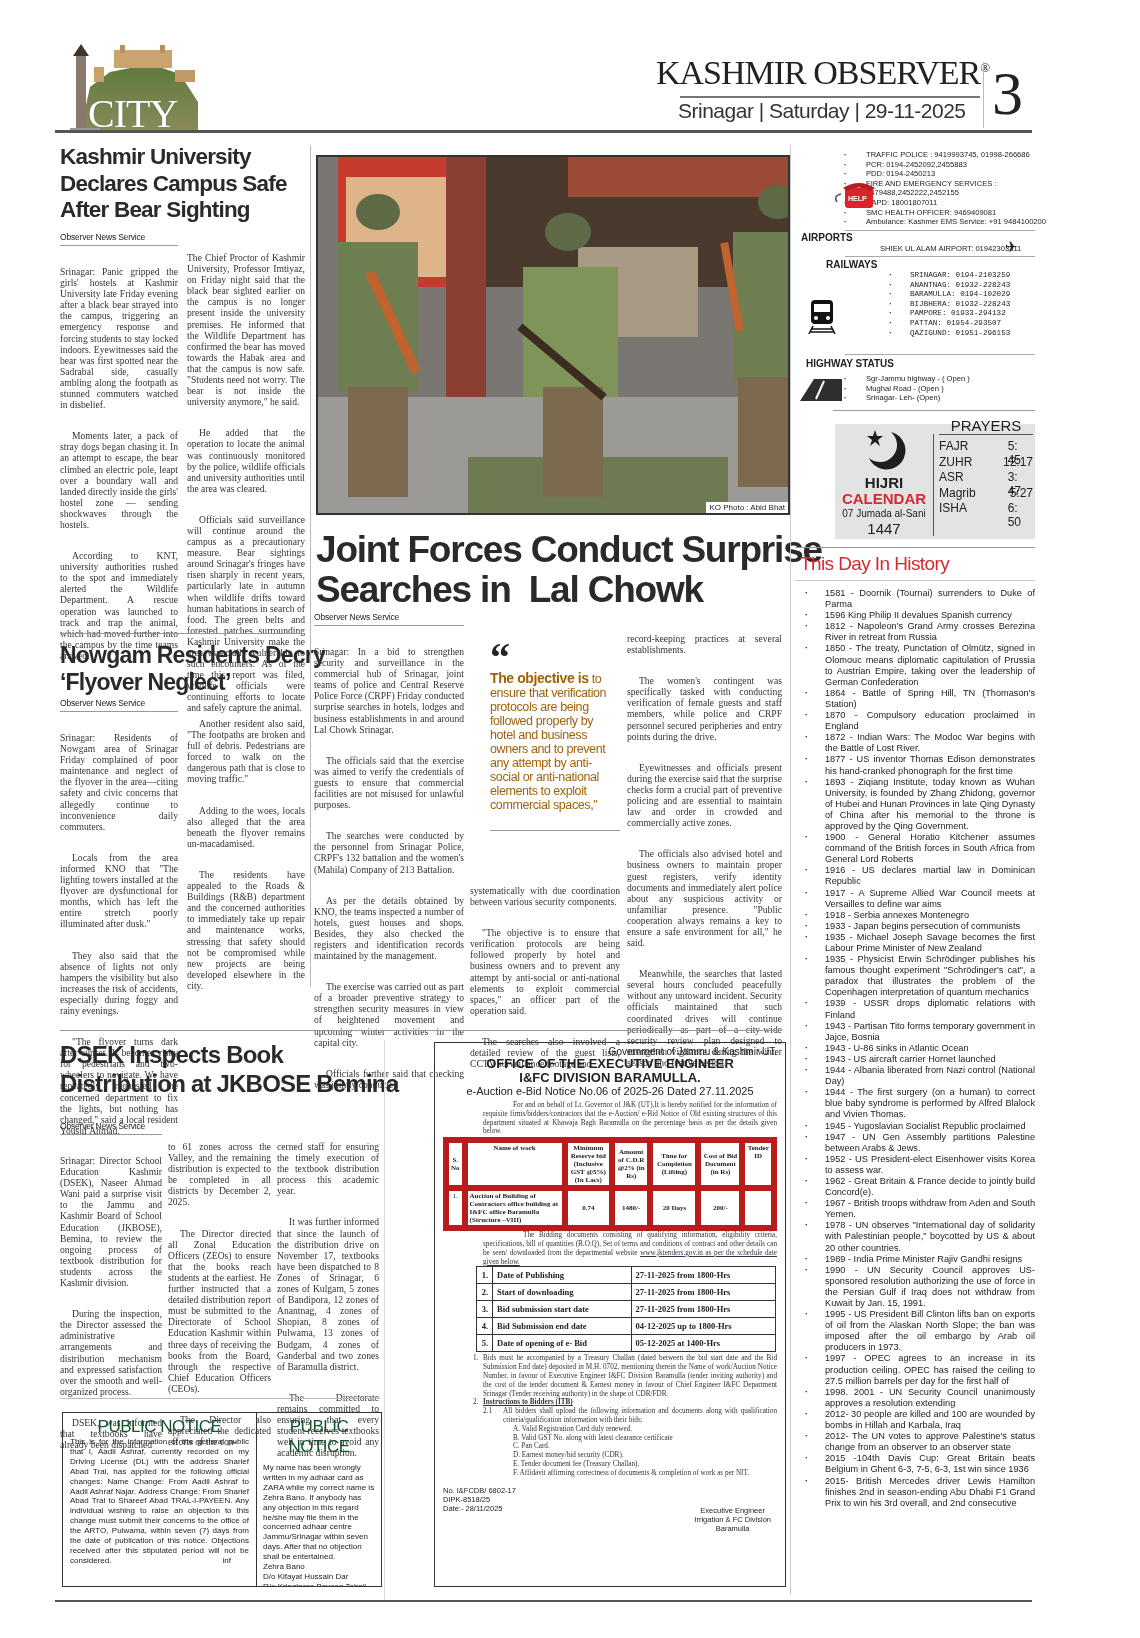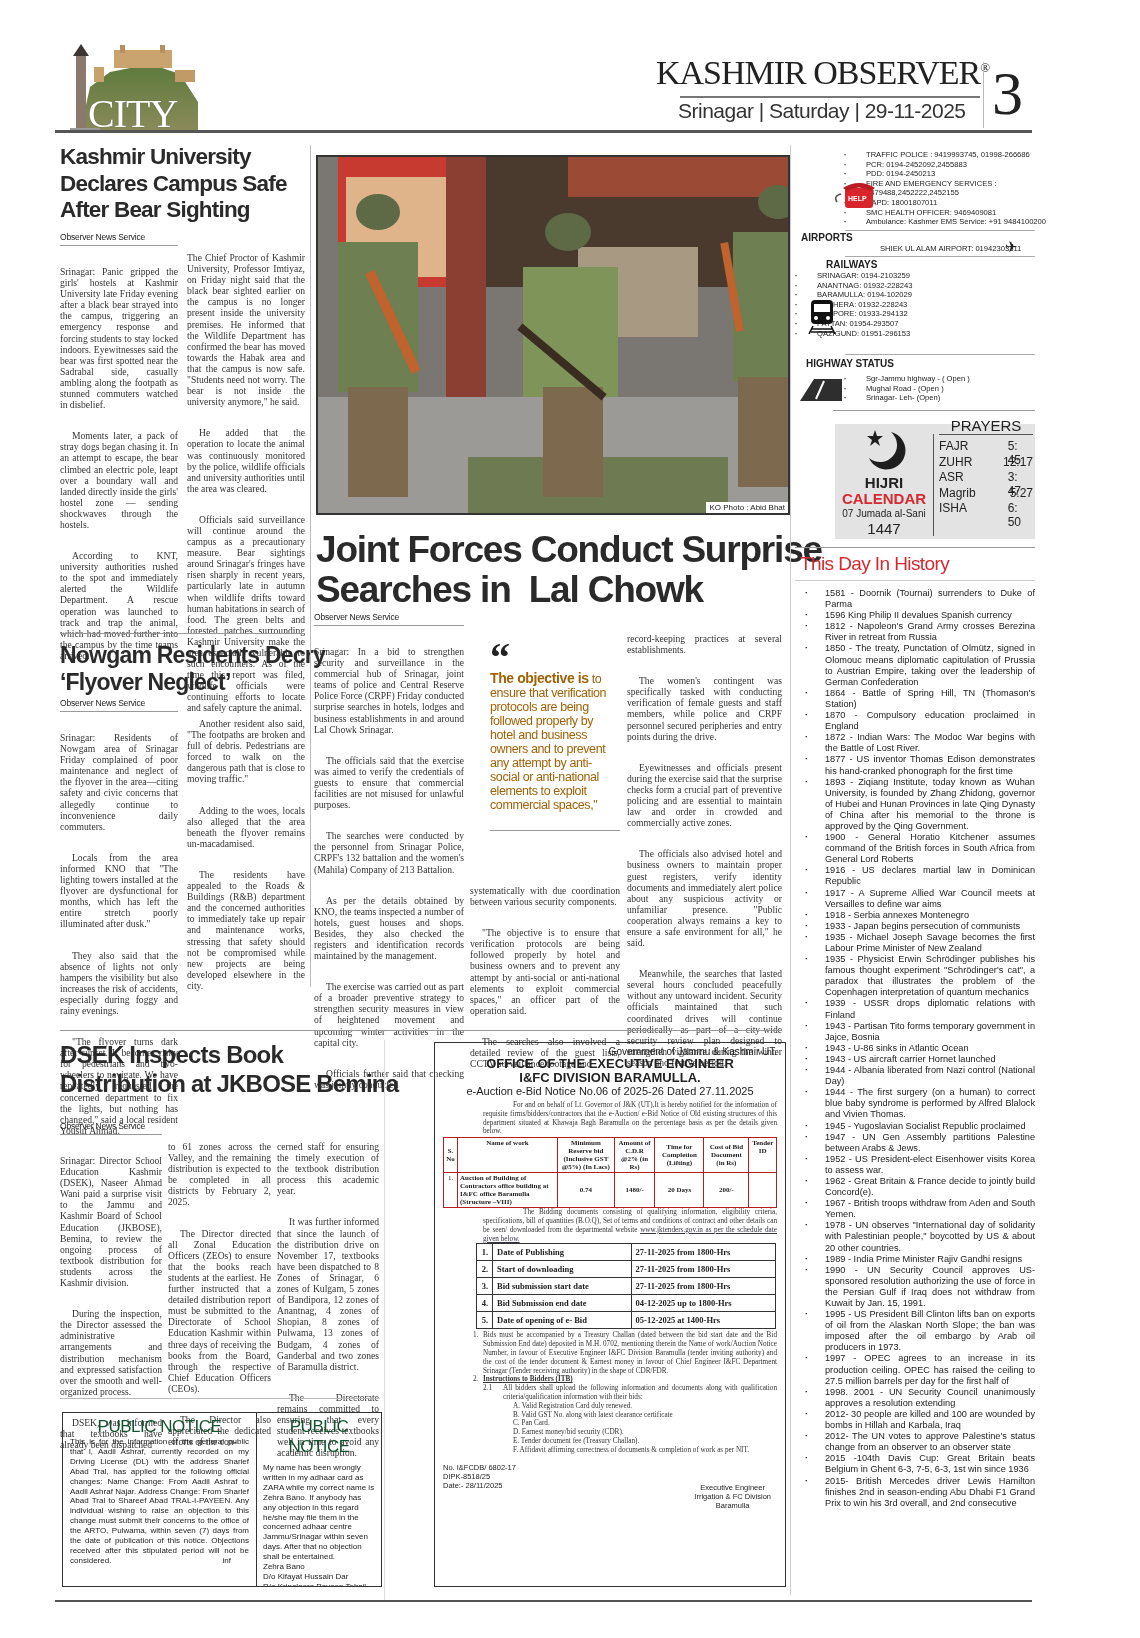--- a/index.html
+++ b/index.html
@@ -26,21 +26,21 @@
   .history-list li { position: relative; padding-left: 30px; }
   .history-list li::before { content: "·"; position: absolute; left: 10px; top: 0; font-weight: bold; }
   
   .prayer-row { display: flex; font-family: "Liberation Sans", sans-serif; font-size: 12px; color: #222; height: 15.5px; gap: 23px; }
   .prayer-row .n { width: 48px; } 
   
   .notice-box { border: 1.5px solid #333; }
   .notice-title { font-family: "Liberation Sans", sans-serif; font-size: 17px; text-align: center; color: #14532d; letter-spacing: -0.5px; }
   .notice-text { font-family: "Liberation Sans", sans-serif; font-size: 8px; line-height: 9.9px; color: #222; text-align: justify; }
   table { border-collapse: collapse; }
-  .tender td, .tender th { border: 1px solid #b91c1c; font-family: "Liberation Serif", serif; font-size: 7px; text-align: center; padding: 1px 2px; vertical-align: middle; }
+  .tender td, .tender th { border: 6px solid #b91c1c; font-family: "Liberation Serif", serif; font-size: 7px; text-align: center; padding: 1px 2px; vertical-align: middle; }
   .sched td { border: 1px solid #333; font-family: "Liberation Serif", serif; font-weight: bold; font-size: 8.5px; padding: 2px 4px; height: 17px; }
   .small-serif { font-family: "Liberation Serif", serif; font-size: 7.2px; line-height: 8.8px; color: #333; text-align: justify; }
 </style>
 </head>
 <body>
 
 <div class="abs" style="left:30px;top:42px;width:170px;height:90px;">
   <svg width="170" height="90" viewBox="0 0 170 90">
     <defs>
       <linearGradient id="hill" x1="0" y1="0" x2="0" y2="1">
@@ -182,21 +182,21 @@
 </div>
 <div class="abs" style="left:60px;top:1121px;width:102px;">
   <div class="byline">Observer News Service</div>
   <div class="serif-body">
     <p class="first">Srinagar: Director School Education Kashmir (DSEK), Naseer Ahmad Wani paid a surprise visit to the Jammu and Kashmir Board of School Education (JKBOSE), Bemina, to review the ongoing process of textbook distribution for students across the Kashmir division.</p>
     <p>During the inspection, the Director assessed the administrative arrangements and distribution mechanism and expressed satisfaction over the smooth and well-organized process.</p>
     <p>DSEK, was informed that textbooks have already been dispatched</p>
   </div>
 </div>
 <div class="abs serif-body" style="left:168px;top:1121px;width:103px;">
-  <p class="first">to 61 zones across the Valley, and the remaining distribution is expected to be completed in all districts by February 2, 2025.</p>
+  <p class="first">to 61 zones across the Valley, and the remaining distribution is expected to be completed in all districts by December 2, 2025.</p>
   <p>The Director directed all Zonal Education Officers (ZEOs) to ensure that the books reach students at the earliest. He further instructed that a detailed distribution report must be submitted to the Directorate of School Education Kashmir within three days of receiving the books from the Board, through the respective Chief Education Officers (CEOs).</p>
   <p>The Director also appreciated the dedicated efforts of the con-</p>
 </div>
 <div class="abs serif-body" style="left:277px;top:1121px;width:102px;">
   <p class="first">cerned staff for ensuring the timely execution of the textbook distribution process this academic year.</p>
   <p>It was further informed that since the launch of the distribution drive on November 17, textbooks have been dispatched to 8 Zones of Srinagar, 6 zones of Kulgam, 5 zones of Bandipora, 12 zones of Anantnag, 4 zones of Shopian, 8 zones of Pulwama, 13 zones of Budgam, 4 zones of Ganderbal and two zones of Baramulla district.</p>
   <p>The Directorate remains committed to ensuring that every student receives textbooks well in time to avoid any academic disruption.</p>
 </div>
 
 <div class="rule-h" style="left:60px;top:1398px;width:320px;background:#bbb;"></div>
@@ -330,21 +330,21 @@
     <path d="M10 10 Q26 0 42 10 L38 13 Q26 6 14 13 Z" fill="#b81c22"></path>
   </svg>
   <span class="abs sans" style="left:15px;top:17px;font-size:7px;font-weight:bold;color:#fff;">HELP</span>
 </div>
 <div class="rule-h" style="left:845px;top:230px;width:190px;background:#aaa;"></div>
 <div class="abs side-head" style="left:801px;top:232px;">AIRPORTS</div>
 <div class="abs sans" style="left:880px;top:244px;font-size:7.6px;">SHIEK UL ALAM AIRPORT: 01942303311</div>
 <div class="abs" style="left:1005px;top:238px;font-size:15px;color:#222;">✈</div>
 <div class="rule-h" style="left:845px;top:256px;width:190px;background:#aaa;"></div>
 <div class="abs side-head" style="left:806px;top:259px;padding-left:20px;">RAILWAYS</div>
-<ul class="abs side-list" style="left:795px;top:271px;width:190px;">
+<ul class="abs side-list" style="left:888px;top:271px;width:190px;font-family:Liberation Mono, monospace;">
   <li>SRINAGAR: 0194-2103259</li>
   <li>ANANTNAG: 01932-228243</li>
   <li>BARAMULLA: 0194-102029</li>
   <li>BIJBHERA: 01932-228243</li>
   <li>PAMPORE: 01933-294132</li>
   <li>PATTAN: 01954-293507</li>
   <li>QAZIGUND: 01951-296153</li>
 </ul>
 <div class="abs" style="left:807px;top:298px;">
   <svg width="30" height="36" viewBox="0 0 30 36">

